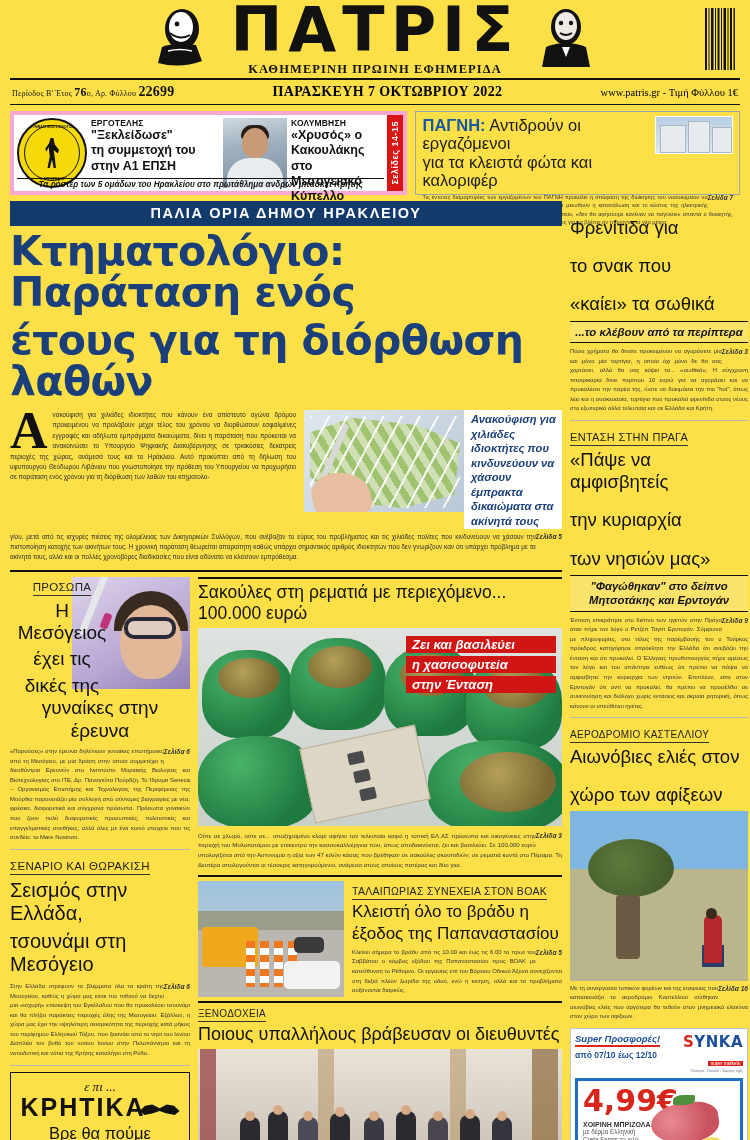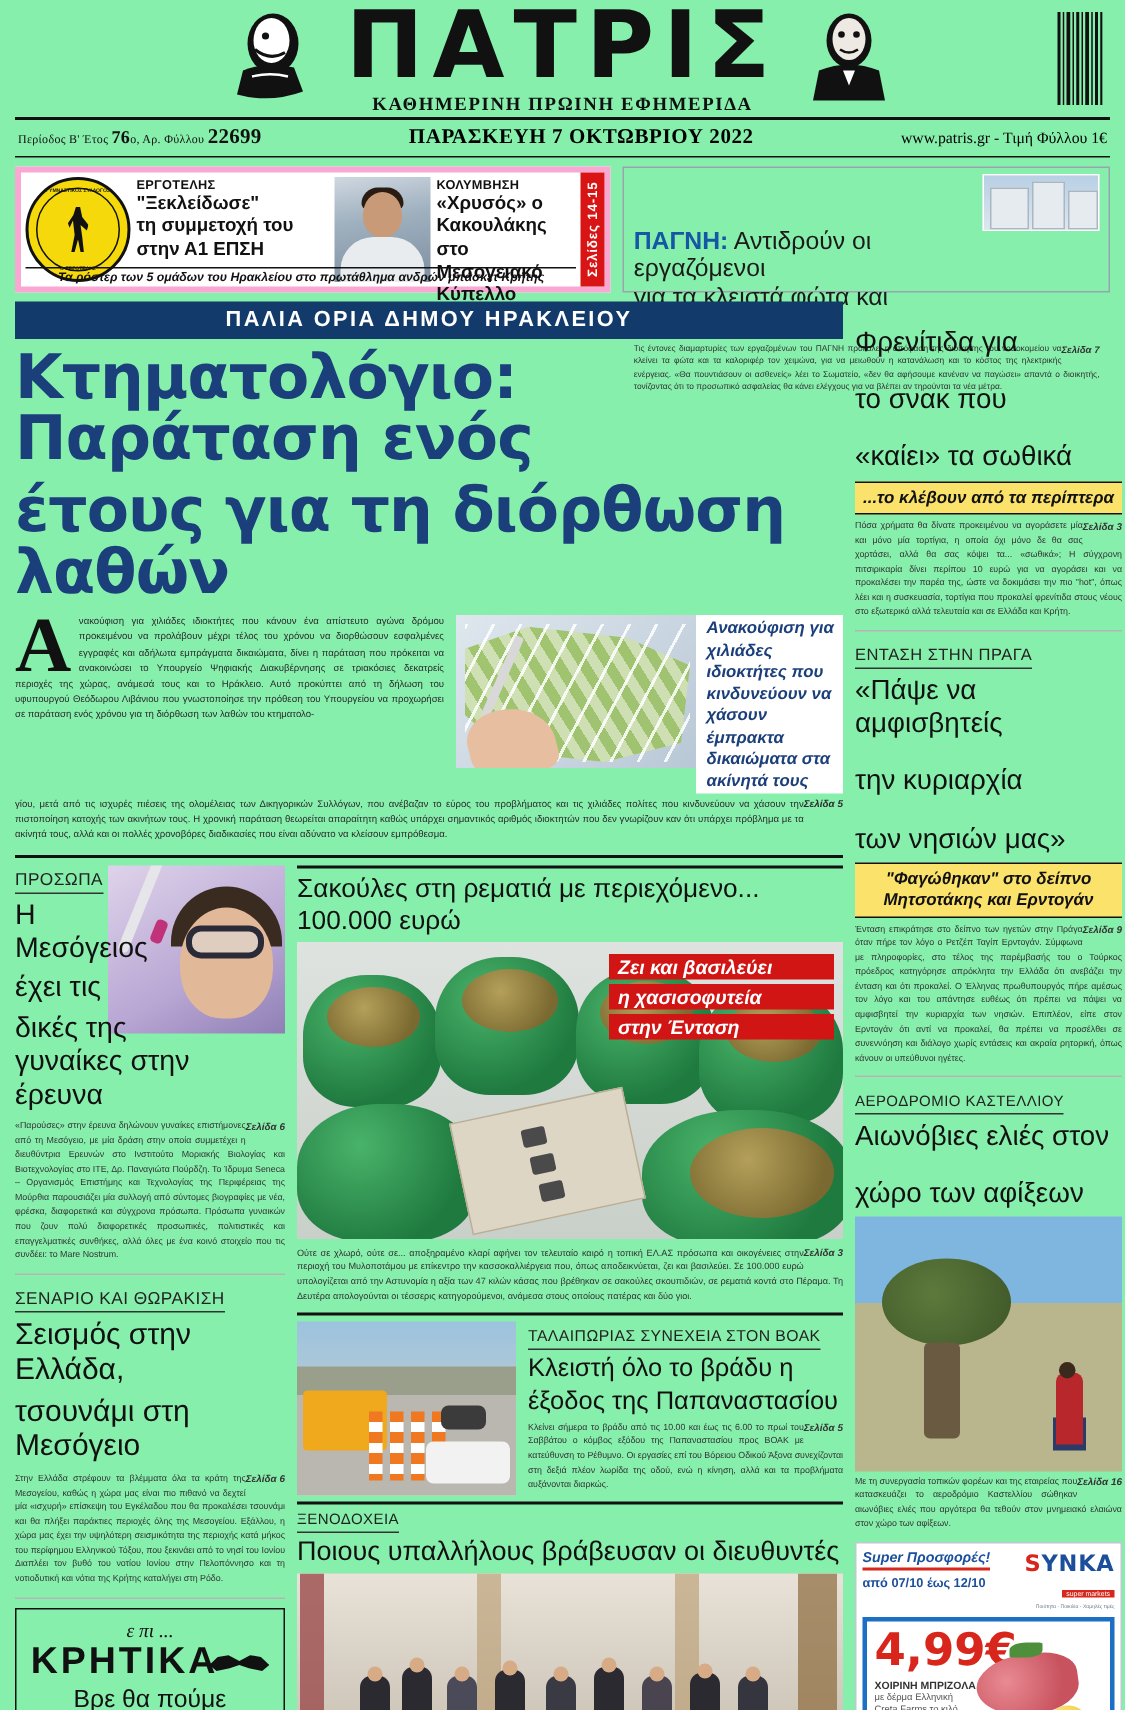--- a/index.html
+++ b/index.html
@@ -2,21 +2,21 @@
 <html><head>
 <meta charset="utf-8">
 <style>
   * { box-sizing: border-box; margin: 0; padding: 0; }
   html, body {
     width: 750px; height: 1140px;
     background: #ffffff;
     font-family: "Liberation Sans", sans-serif;
     overflow: hidden;
   }
-  .page { position: relative; width: 750px; height: 1140px; background:#86efac; }
+  .page { position: relative; width: 750px; height: 1140px; background:#fde047; }
 
   
   .masthead { position:relative; height:78px; display:flex; align-items:center; justify-content:center; }
   .mast-logo-left, .mast-logo-right { width:70px; height:64px; flex:0 0 auto; }
   .mast-title {
     font-family: "DejaVu Sans", sans-serif;
     font-weight: bold;
     font-size: 62px;
     letter-spacing: 6px;
     line-height: 0.95;
@@ -76,21 +76,21 @@
   }
   .ps-strip span { writing-mode:vertical-rl; transform:rotate(180deg); letter-spacing:.5px; }
   .ps-caption {
     position:absolute; left:3px; right:19px; bottom:2px;
     font-size:8.2px; font-style:italic; font-weight:bold; color:#111;
     border-top:1px solid #111; padding-top:1px; text-align:center;
   }
 
   .promo-news { flex:1; border:1px solid #9aa4ad; padding:4px 6px; height:84px; }
   .pn-head { display:flex; gap:5px; }
-  .pn-titlewrap { flex:1;margin-top:36px; }
+  .pn-titlewrap { flex:1; }
   .pn-title { font-size:16.5px; line-height:1.12; color:#1b1b1b; }
   .pn-title .blue { color:#1557a5; font-weight:bold; }
   .pn-photo { width:78px; height:38px; flex:0 0 auto; background:#c7d3dd; border:1px solid #fff; position:relative; overflow:hidden; }
   .pn-photo .bldg { position:absolute; background:#e6ebef; border:1px solid #aab7c2; }
   .pn-photo .sky { position:absolute; inset:0; background:linear-gradient(#b8cfe4,#dde7ef); }
   .pn-body { font-size:5.6px; line-height:1.52; color:#333; text-align:justify; margin-top:3px; }
   .pn-body .pg { font-weight:bold; font-style:italic; float:right; font-size:6.4px; }
 
   
   .grid { display:flex; gap:8px; padding:6px 10px 0 10px; }
@@ -148,21 +148,21 @@
 
   .persons-photo {
     position:absolute; right:0; top:0; width:118px; height:112px; overflow:hidden;
     background:linear-gradient(150deg,#ded3ea,#b9a7d4 60%,#8f7fb5);
   }
   .persons-photo .gog { position:absolute; right:14px; top:40px; width:52px; height:22px; border:4px solid #2a2a38; border-radius:10px; background:rgba(220,230,240,.45); }
   .persons-photo .face { position:absolute; right:8px; top:28px; width:62px; height:74px; border-radius:50% 50% 45% 45%; background:#e2b998; }
   .persons-photo .hairp { position:absolute; right:2px; top:14px; width:74px; height:40px; border-radius:40px 40px 0 0; background:#3a2b20; }
   .persons-photo .pipette { position:absolute; left:18px; top:-6px; width:7px; height:66px; background:#e6e6ea; transform:rotate(22deg); border-radius:3px;}
   .persons-photo .liquid { position:absolute; left:30px; top:36px; width:8px; height:16px; background:#c0327a; border-radius:3px; transform:rotate(22deg);}
-  .persons-wrap { position:relative; min-height:112px; }
+  .persons-wrap { position:relative; min-height:112px;text-align:center; }
   .persons-text { position:relative; width:104px; }
 
   
   .mid-kicker-bar { border-top:2px solid #111; }
   .mid-head { font-size:17.5px; color:#111; line-height:1.2; margin:3px 0 4px 0; }
   .weed-photo {
     position:relative; width:100%; height:198px; overflow:hidden;
     background:linear-gradient(#dfe3e0,#c9cfc9);
   }
   .weed-photo .sack {

